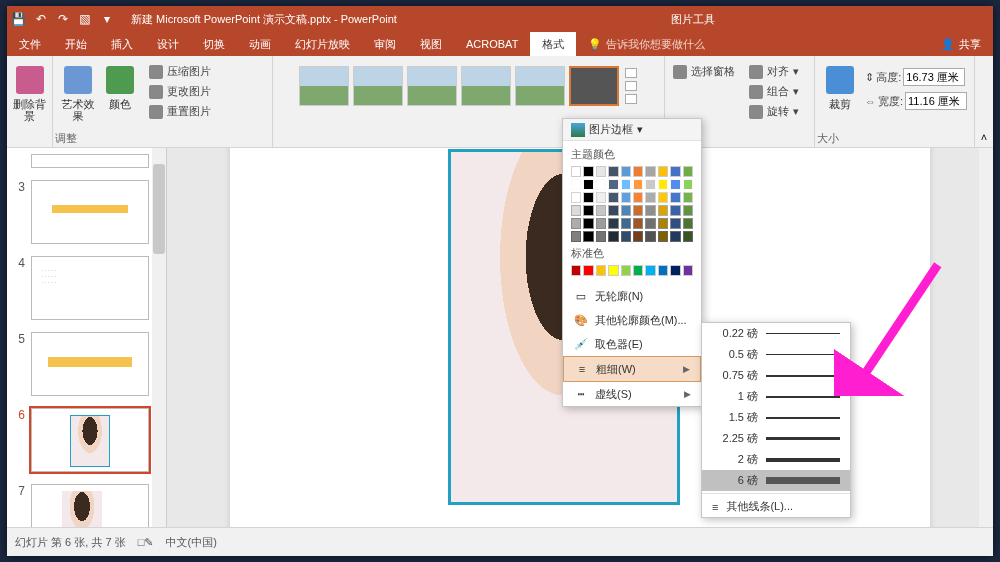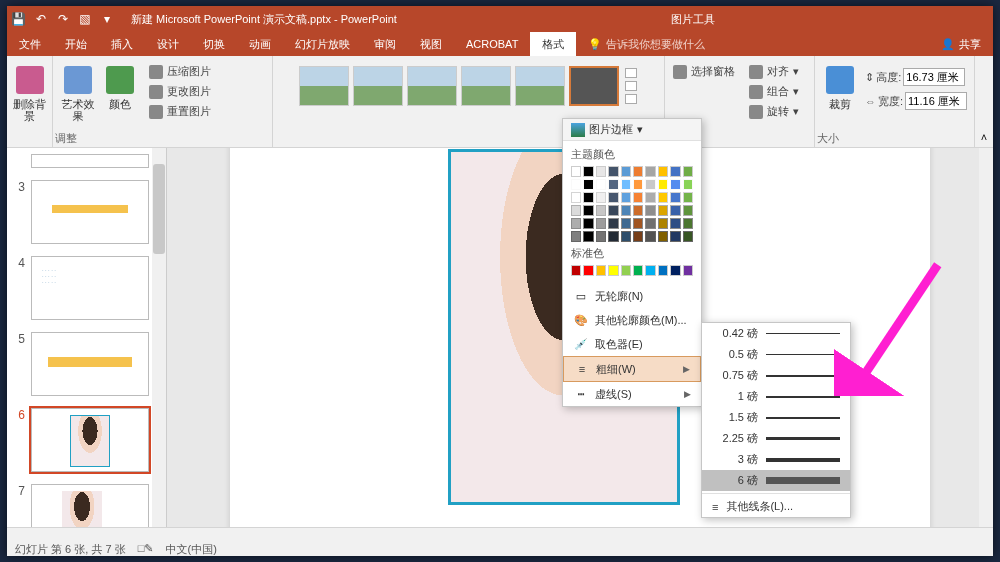--- a/index.html
+++ b/index.html
@@ -75,21 +75,21 @@
 .wm-item{display:flex;align-items:center;gap:8px;padding:3px 10px;font-size:11px;color:#333;cursor:default}
 .wm-item .lbl{width:46px;text-align:right}
 .wm-item .ln{flex:1;height:1px;background:#333}
 .wm-item.hi{background:#c0c0c0}
 .wm-item.hi .ln{height:7px;background:#555}
 .wm-sep{height:1px;background:#e0e0e0;margin:2px 0}
 
 .arrow-annot{position:absolute;left:834px;top:256px;width:120px;height:140px;z-index:50;pointer-events:none}
 
 
-.statusbar{height:22px;background:#f1f1f1;border-top:1px solid #d4d4d4;display:flex;padding:14px 8px;font-size:11px;color:#555;gap:12px}
+.statusbar{height:22px;background:#f1f1f1;border-top:1px solid #d4d4d4;display:flex;align-items:center;padding:14px 8px;font-size:11px;color:#555;gap:12px}
 .sb-right{margin-left:auto;display:flex;align-items:center;gap:10px}
 .view-btn{width:20px;height:16px;border:1px solid #bbb;background:#fff}
 .view-btn.act{background:#d24726;border-color:#d24726}
 .zoom-track{width:80px;height:3px;background:#bbb;position:relative}
 .zoom-thumb{position:absolute;left:48px;top:-4px;width:8px;height:11px;background:#777}
 </style>
 </head>
 <body>
 
 <div class="app">
@@ -332,21 +332,21 @@
       <div class="bm-item">
           <div class="ic">┅</div>
           <span>虚线(S)</span>
           <span class="bm-arrow">▶</span>
         </div>
     </div>
 
     <div class="weight-menu">
       <div id="weight-items">
           <div class="wm-item">
-            <span class="lbl">0.42 磅</span>
+            <span class="lbl">0.22 磅</span>
             <div class="ln" style="height:1px"></div>
           </div>
           <div class="wm-item">
             <span class="lbl">0.5 磅</span>
             <div class="ln" style="height:1px"></div>
           </div>
           <div class="wm-item">
             <span class="lbl">0.75 磅</span>
             <div class="ln" style="height:2px"></div>
           </div>
@@ -356,21 +356,21 @@
           </div>
           <div class="wm-item">
             <span class="lbl">1.5 磅</span>
             <div class="ln" style="height:2px"></div>
           </div>
           <div class="wm-item">
             <span class="lbl">2.25 磅</span>
             <div class="ln" style="height:3px"></div>
           </div>
           <div class="wm-item">
-            <span class="lbl">3 磅</span>
+            <span class="lbl">2 磅</span>
             <div class="ln" style="height:4px"></div>
           </div>
           <div class="wm-item hi">
             <span class="lbl">6 磅</span>
             <div class="ln" style="height:7px"></div>
           </div>
         </div>
       <div class="wm-sep"></div>
       <div class="wm-item">
           <span>≡</span>

